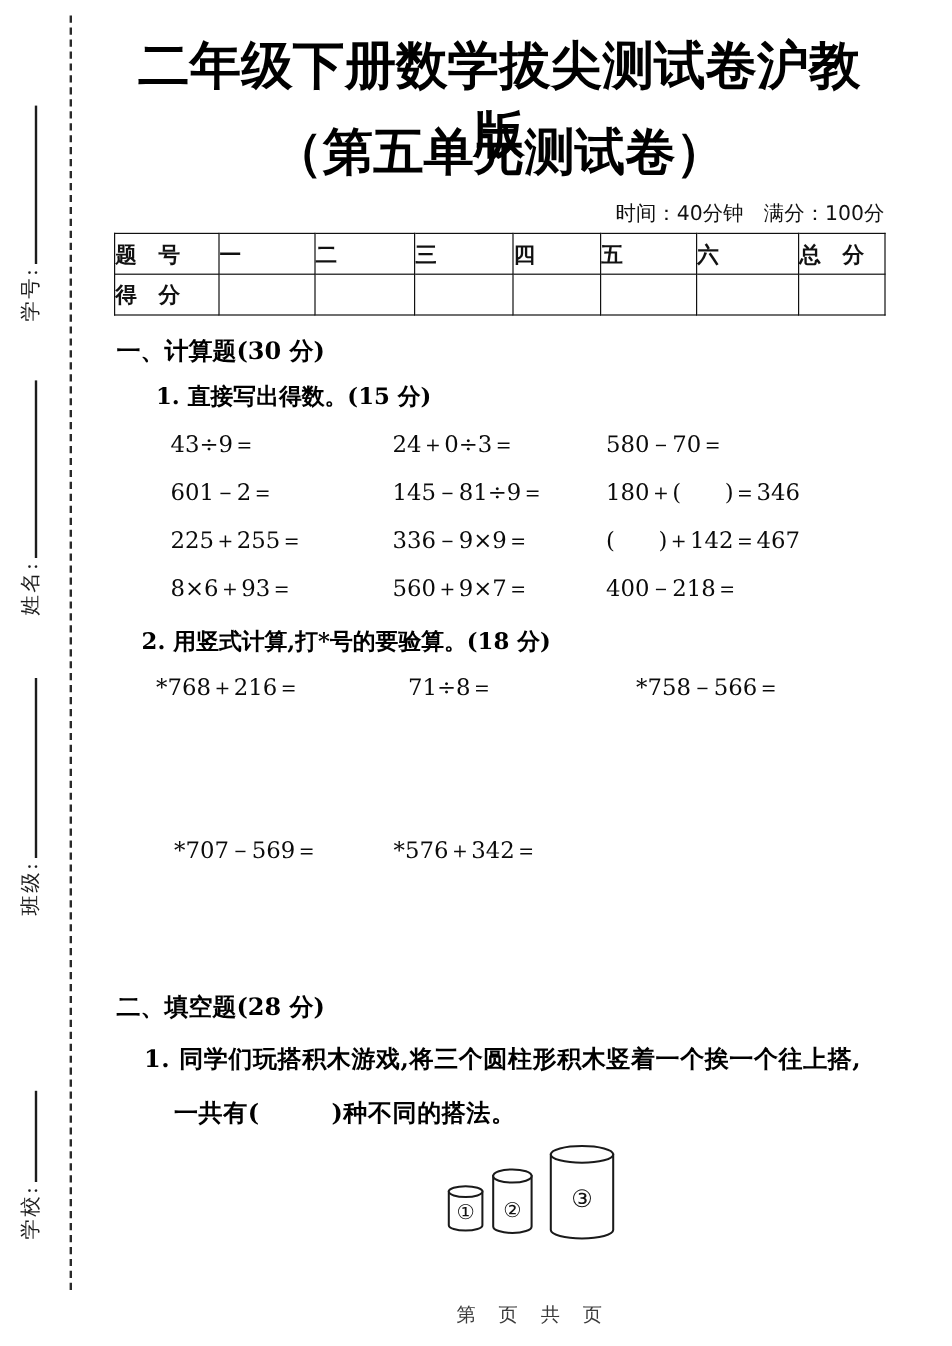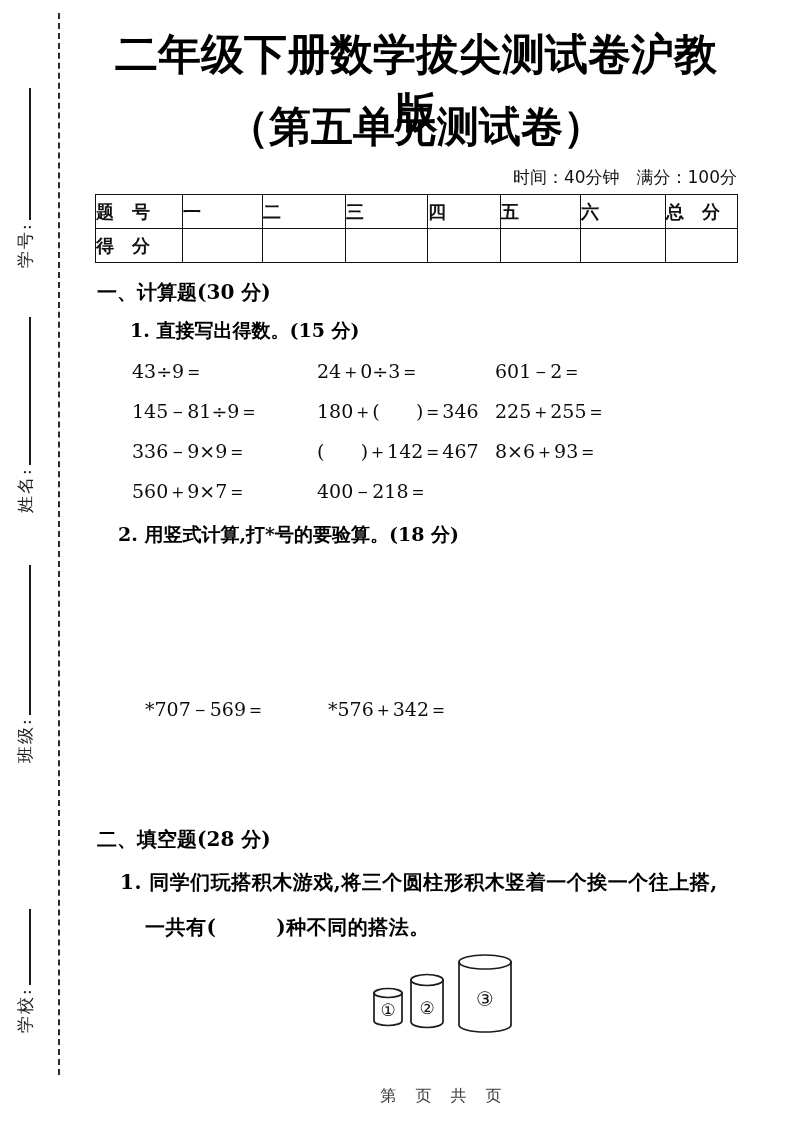--- a/index.html
+++ b/index.html
@@ -51,21 +51,21 @@
   .score-table td.blank{font-weight:400;}
   .score-table col.c0{width:87px}.score-table col.c1{width:80px}
   .score-table col.c2{width:83px}.score-table col.c3{width:82px}
   .score-table col.c4{width:73px}.score-table col.c5{width:80px}
   .score-table col.c6{width:85px}.score-table col.c7{width:72px}
   
   .sec-heading{position:absolute;font-size:20px;font-weight:700;white-space:nowrap;color:#000;}
   .q-heading{position:absolute;font-size:19px;font-weight:700;white-space:nowrap;color:#000;}
   .q-text{position:absolute;font-size:20px;font-weight:700;white-space:pre;color:#000;letter-spacing:0.5px;}
   .probgrid{
-    position:absolute;left:132px;top:359px;
+    position:absolute;left:142px;top:359px;
     display:grid;grid-template-columns:185px 178px auto;row-gap:16px;
     font-size:19px;line-height:24px;
   }
   .probrow{position:absolute;display:grid;font-size:19px;line-height:24px;}
   .q2r1{left:130px;top:561px;grid-template-columns:210px 190px auto;}
   .q2r2{left:145px;top:697px;grid-template-columns:183px 195px auto;}
   .prob{white-space:pre;color:#0b0b0b;}
   
   .cylinders{position:absolute;left:368px;top:948px;}
   .cyl-stroke{fill:#ffffff;stroke:#1a1a1a;stroke-width:1.7;}
@@ -139,33 +139,39 @@
       </tr>
     </tbody>
   </table>
 
   <div class="sec-heading" style="left:97px;top:279px">一、计算题(30 分)</div>
   <div class="q-heading" style="left:130px;top:318px">1. 直接写出得数。(15 分)</div>
 
   <div class="probgrid">
     <span class="prob">43÷9＝</span>
     <span class="prob">24＋0÷3＝</span>
+    <span class="prob">580－70＝</span>
     <span class="prob">601－2＝</span>
     <span class="prob">145－81÷9＝</span>
     <span class="prob">180＋(      )＝346</span>
     <span class="prob">225＋255＝</span>
     <span class="prob">336－9×9＝</span>
     <span class="prob">(      )＋142＝467</span>
     <span class="prob">8×6＋93＝</span>
     <span class="prob">560＋9×7＝</span>
     <span class="prob">400－218＝</span>
   </div>
 
   <div class="q-heading" style="left:118px;top:522px">2. 用竖式计算,打*号的要验算。(18 分)</div>
 
+  <div class="probrow q2r1">
+    <span class="prob">*768＋216＝</span>
+    <span class="prob">71÷8＝</span>
+    <span class="prob">*758－566＝</span>
+  </div>
   <div class="probrow q2r2">
     <span class="prob">*707－569＝</span>
     <span class="prob">*576＋342＝</span>
   </div>
 
   <div class="sec-heading" style="left:97px;top:826px">二、填空题(28 分)</div>
   <div class="q-text" style="left:120px;top:869px">1. 同学们玩搭积木游戏,将三个圆柱形积木竖着一个挨一个往上搭,</div>
   <div class="q-text" style="left:145px;top:914px">一共有(        )种不同的搭法。</div>
 
   <svg class="cylinders" width="150" height="92" viewBox="0 0 150 92">

